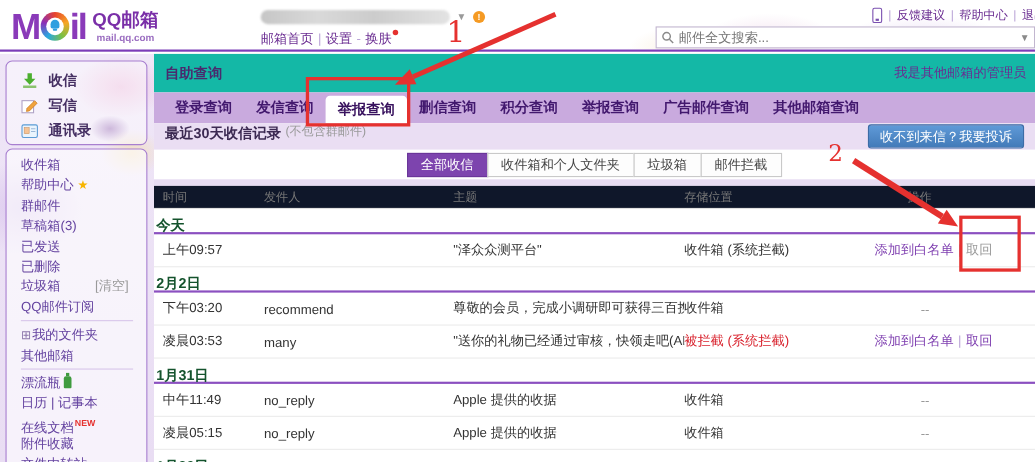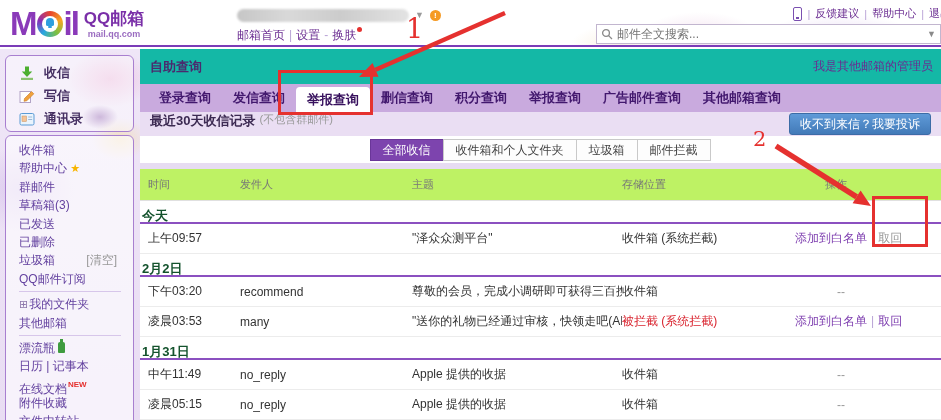--- a/index.html
+++ b/index.html
@@ -81,21 +81,21 @@
   .section-note { font-size:11px; color:#999; margin-left:4px; }
   .complain-btn { position:absolute; right:10px; top:1px; height:22px; line-height:20px; padding:0 10px; font-size:12px; color:#fff;
     background:linear-gradient(180deg,#5f9ad8,#427ab8); border:1px solid #3c6ca6; border-radius:3px; cursor:pointer; }
 
   .filter-row { height:27px; background:#fff; display:flex; align-items:center; justify-content:center; }
   .seg { height:22px; line-height:20px; padding:0 12px; font-size:12px; color:#444; background:#fdfdfd; border:1px solid #c9c9c9; margin-left:-1px; cursor:pointer; white-space:nowrap; }
   .seg.active { background:#7d44ae; border-color:#6a3699; color:#fff; }
 
   .band { height:6px; background:#e7dcf2; }
   .grid { display:grid; grid-template-columns:92px 172px 210px 173px auto; align-items:center; padding-left:8px; }
-  .thead { height:32px; background:#bef264; border-bottom:1px solid #e0e0e0; color:#777; font-size:11px; }
+  .thead { height:21px; background:#0f172a; border-bottom:1px solid #e0e0e0; color:#777; font-size:11px; }
   .thead .ops-h { padding-left:30px; }
 
   .group-date { padding:6px 0 0 2px; height:21px; font-size:13px; font-weight:bold; color:#14532d; }
   .group-line { height:2px; background:#8b50c0; }
   .trow { height:30px; border-bottom:1px solid #ececec; font-size:12px; color:#333; }
   .cell { white-space:nowrap; overflow:hidden; }
   .blocked { color:#d9232e; }
   .oplink { color:#7d3daf; cursor:pointer; }
   .muted { color:#999; }
   .opsep { color:#b9a3d6; margin:0 4px; }

